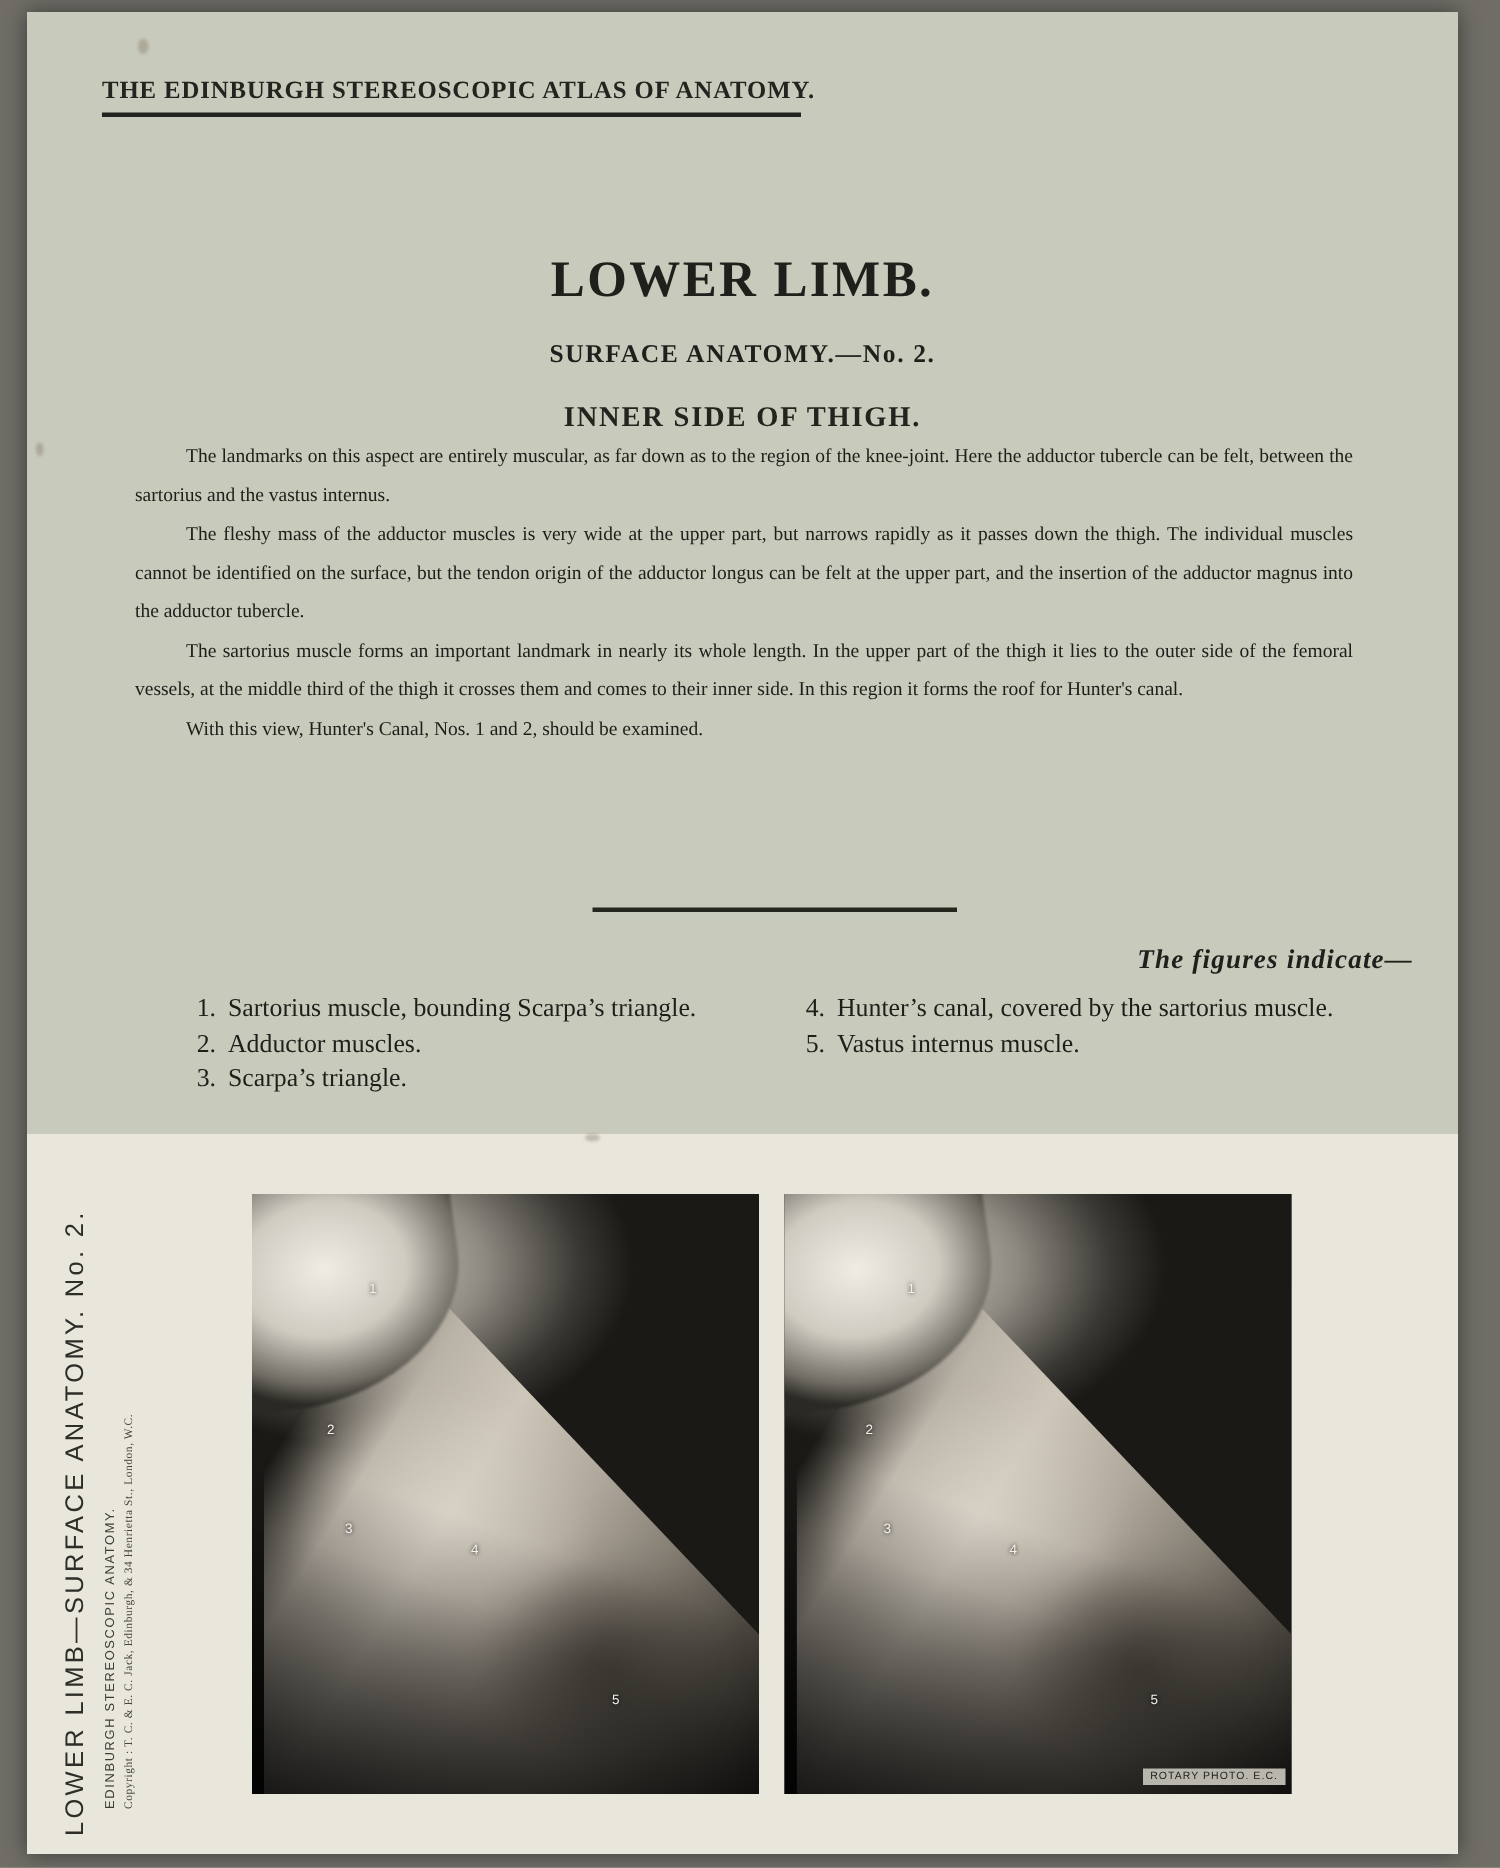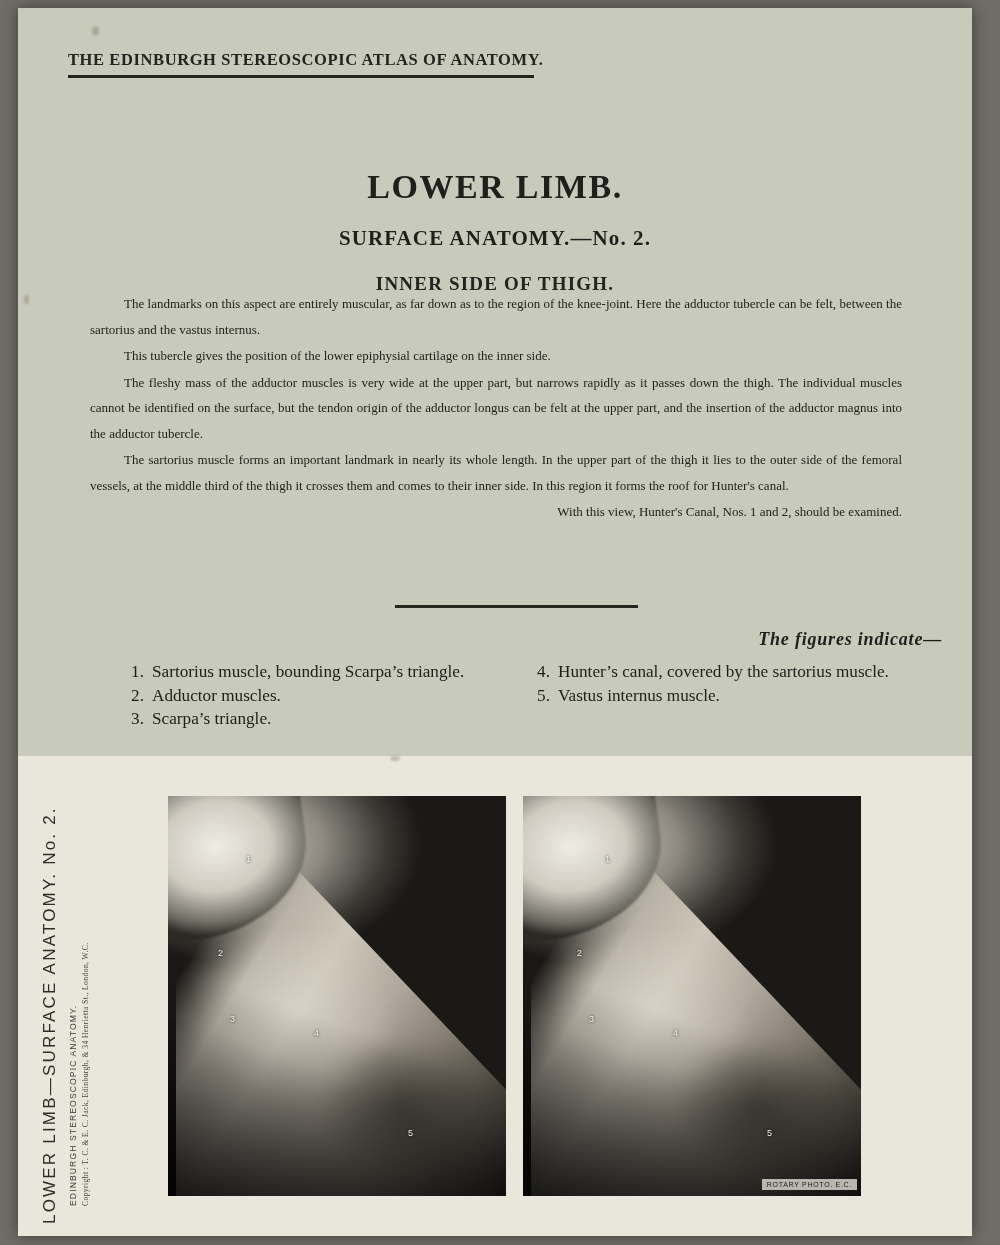--- a/index.html
+++ b/index.html
@@ -77,21 +77,21 @@
     font-family: "Liberation Serif", serif;
     font-weight: bold;
     font-size: 34px;
     letter-spacing: 1.6px;
     color: #1f1f1c;
   }
   #title-sub {
     margin-top: 20px;
     font-family: "Liberation Serif", serif;
     font-weight: bold;
-    font-size: 21px;
+    font-size: 17px;
     letter-spacing: 1.1px;
     color: #1f1f1c;
   }
   #title-sub2 {
     margin-top: 22px;
     font-family: "Liberation Serif", serif;
     font-size: 19px;
     font-weight: bold;
     letter-spacing: 1.2px;
     color: #24241f;
@@ -105,21 +105,21 @@
     color: #1e1e1a;
     font-size: 13px;
     line-height: 25.5px;
     text-align: justify;
   }
   #body-text p {
     margin: 0 0 0 0;
     text-indent: 34px;
   }
   #body-text p + p { margin-top: 1px; }
-  #body-text .last { text-align: right; }
+  #body-text .last { text-align: left; }
 
   #divider {
     position: absolute;
     left: 377px;
     top: 597px;
     width: 243px;
     height: 3px;
     background: #26261f;
   }
 
@@ -337,21 +337,20 @@
       </div>
 
       <div id="title-block">
         <div id="title-main">LOWER LIMB.</div>
         <div id="title-sub">SURFACE ANATOMY.—No. 2.</div>
         <div id="title-sub2">INNER SIDE OF THIGH.</div>
       </div>
 
       <div id="body-text">
         <p>The landmarks on this aspect are entirely muscular, as far down as to the region of the knee-joint.  Here the adductor tubercle can be felt, between the sartorius and the vastus internus.</p>
-        <p>This tubercle gives the position of the lower epiphysial cartilage on the inner side.</p>
         <p>The fleshy mass of the adductor muscles is very wide at the upper part, but narrows rapidly as it passes down the thigh.  The individual muscles cannot be identified on the surface, but the tendon origin of the adductor longus can be felt at the upper part, and the insertion of the adductor magnus into the adductor tubercle.</p>
         <p>The sartorius muscle forms an important landmark in nearly its whole length.  In the upper part of the thigh it lies to the outer side of the femoral vessels, at the middle third of the thigh it crosses them and comes to their inner side.  In this region it forms the roof for Hunter's canal.</p>
         <p class="last">With this view, Hunter's Canal, Nos. 1 and 2, should be examined.</p>
       </div>
 
       <div id="divider"></div>
 
       <div id="figures-head">The figures indicate—</div>
 
       <div id="figures">

